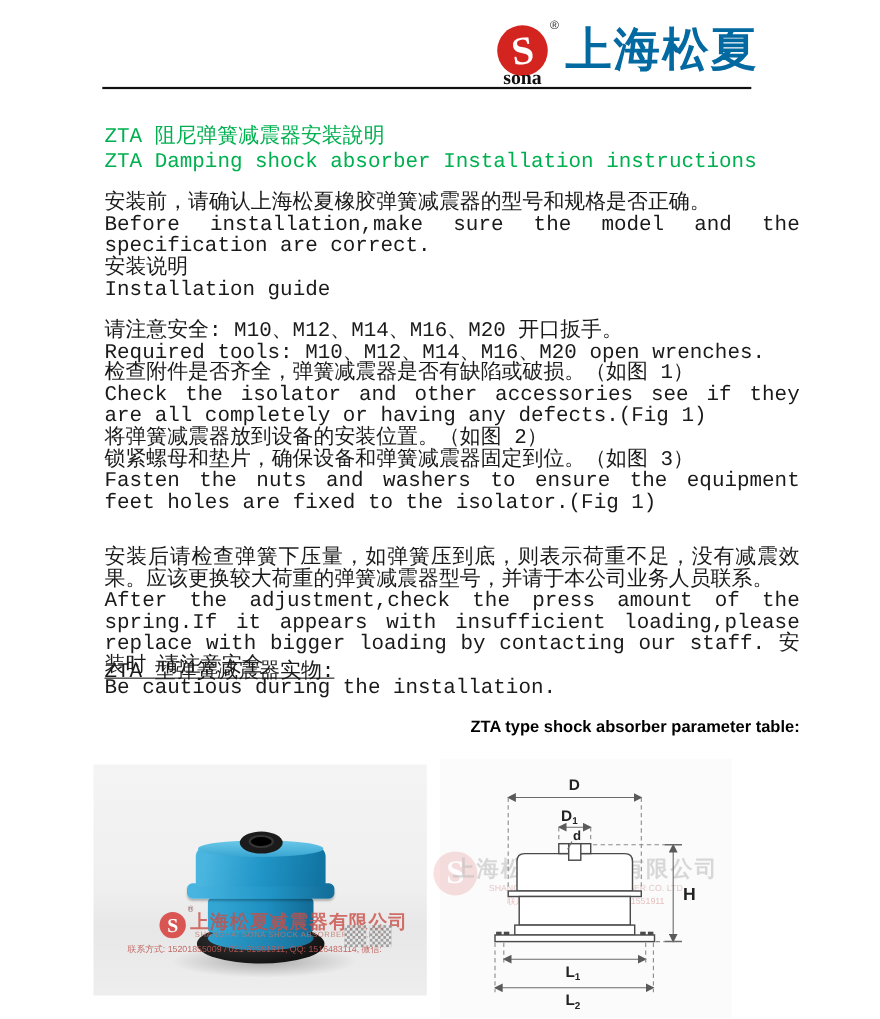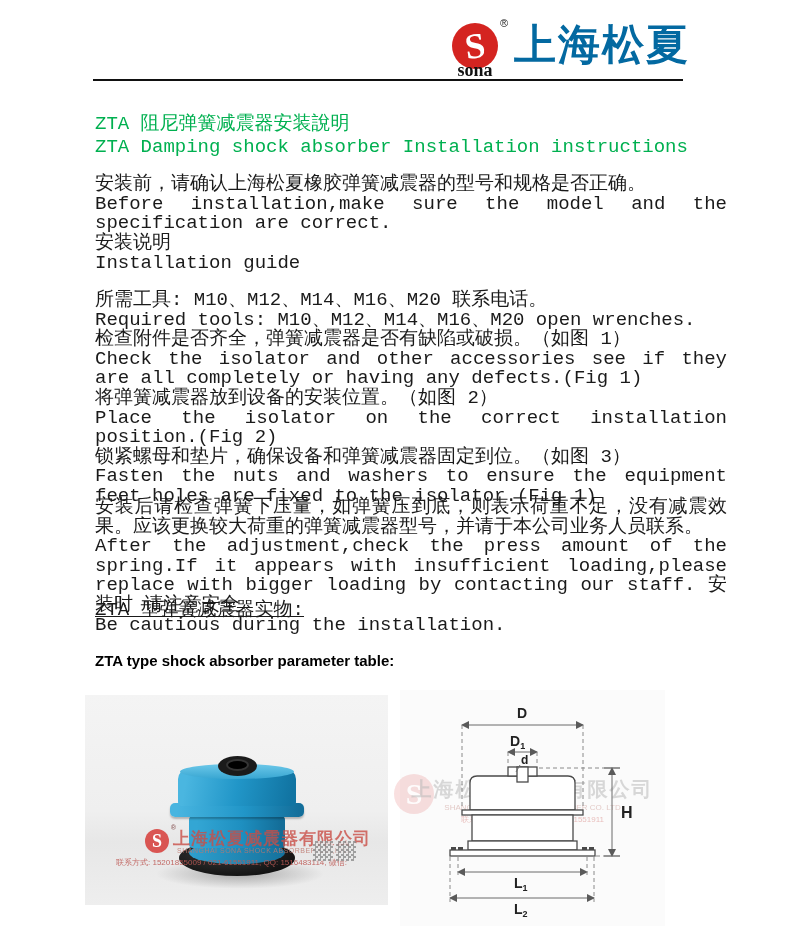--- a/index.html
+++ b/index.html
@@ -23,21 +23,21 @@
   .tblock{position:absolute;left:95px;width:632px;}
   .tblock p{margin:0;font-size:19px;line-height:19.6px;}
   .title{top:113px;}
   .title p{line-height:22.5px;color:#00B050;}
   .intro{top:175px;}
   .guide{top:234px;}
   .steps{top:291px;}
   .caution{top:498px;}
   .steps p,.caution p,.intro p{text-align:justify;}
   .caption-zh{top:601px;text-decoration:underline;}
-  .caption-en{top:651px;font-family:"Liberation Sans",sans-serif;}
+  .caption-en{top:651px;font-family:"Liberation Sans",sans-serif;text-align:right;}
   .caption-en p{font-size:15px;font-weight:bold;color:#000;}
 
   
   .photo{position:absolute;left:85px;top:695px;width:303px;height:210px;margin:0;
          background:linear-gradient(180deg,#f4f4f4 0%,#efefef 55%,#e7e7e7 70%,#eeeeee 100%);
          overflow:hidden;}
   .photo *{position:absolute;}
   .shadow{left:70px;top:164px;width:170px;height:30px;border-radius:50%;
           background:radial-gradient(ellipse at center,rgba(0,0,0,.28),rgba(0,0,0,0) 70%);}
   .base-ring{left:94px;top:145px;width:116px;height:36px;border-radius:50%;
@@ -118,26 +118,25 @@
     <p>安装前，请确认上海松夏橡胶弹簧减震器的型号和规格是否正确。</p>
     <p>Before installation,make sure the model and the specification are correct.</p>
   </div>
 
   <div class="tblock guide">
     <p>安装说明</p>
     <p>Installation guide</p>
   </div>
 
   <div class="tblock steps">
-    <p>所需工具: M10、M12、M14、M16、M20 联系电话。</p>
+    <p>请注意安全: M10、M12、M14、M16、M20 开口扳手。</p>
     <p>Required tools: M10、M12、M14、M16、M20 open wrenches.</p>
     <p>检查附件是否齐全，弹簧减震器是否有缺陷或破损。（如图 1）</p>
     <p>Check the isolator and other accessories see if they are all completely or having any defects.(Fig 1)</p>
     <p>将弹簧减震器放到设备的安装位置。（如图 2）</p>
-    <p>Place the isolator on the correct installation position.(Fig 2)</p>
     <p>锁紧螺母和垫片，确保设备和弹簧减震器固定到位。（如图 3）</p>
     <p>Fasten the nuts and washers to ensure the equipment feet holes are fixed to the isolator.(Fig 1)</p>
   </div>
 
   <div class="tblock caution">
     <p>安装后请检查弹簧下压量，如弹簧压到底，则表示荷重不足，没有减震效果。应该更换较大荷重的弹簧减震器型号，并请于本公司业务人员联系。</p>
     <p>After the adjustment,check the press amount of the spring.If it appears with insufficient loading,please replace with bigger loading by contacting our staff. 安装时 请注意安全。</p>
     <p>Be cautious during the installation.</p>
   </div>
 

